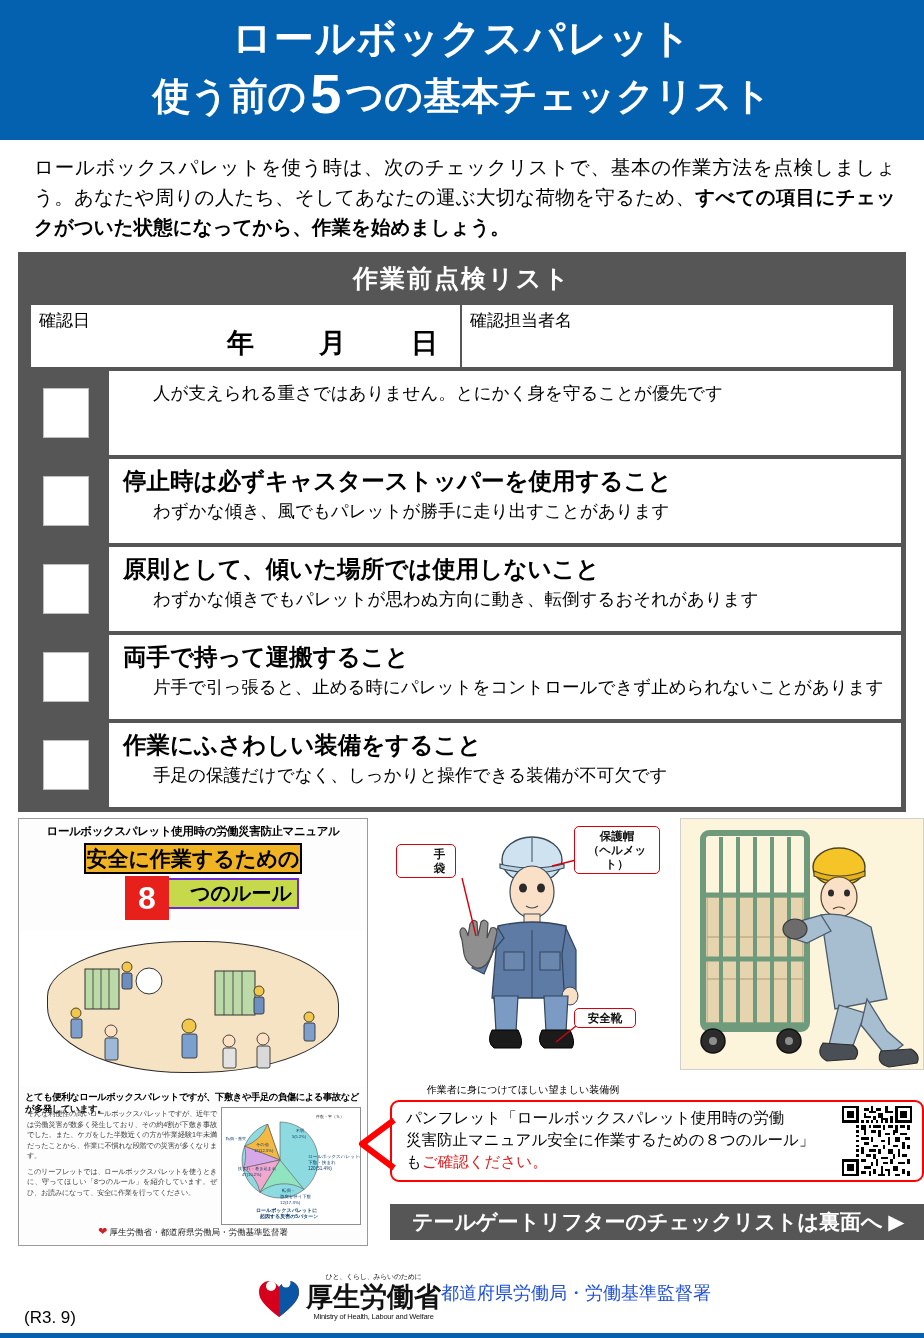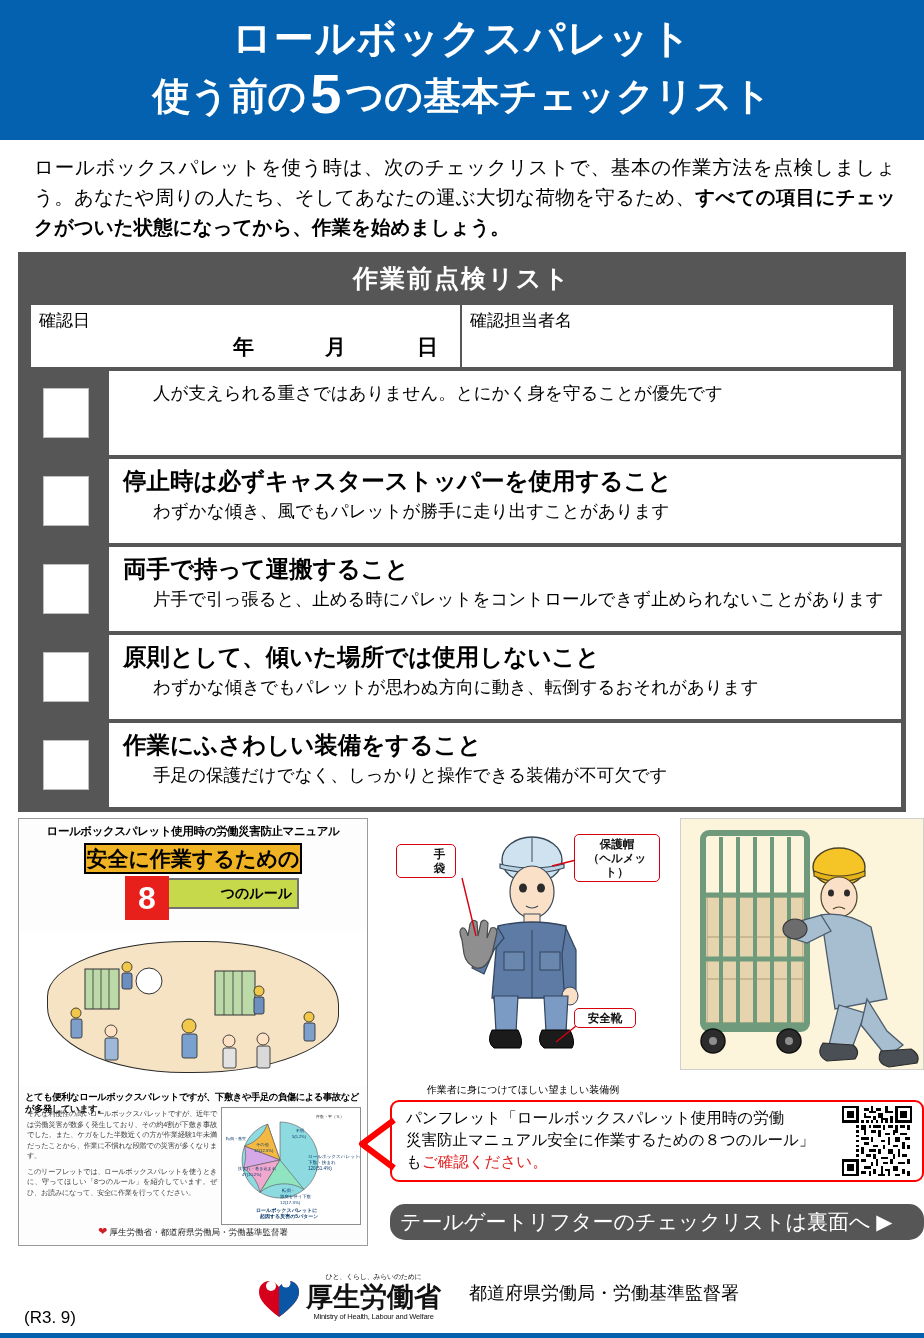--- a/index.html
+++ b/index.html
@@ -68,21 +68,21 @@
   }
   .cl-date { width: 50%; border-right: 2px solid #565656; }
   .cl-person { width: 50%; }
   .cl-lab {
     position: absolute; left: 8px; top: 4px;
     font-size: 17px; color: #000;
   }
   .cl-ymd {
     position: absolute; bottom: 6px; left: 0; right: 22px;
     text-align: right;
-    font-size: 21px; font-weight: bold; color: #000;
+    font-size: 27px; font-weight: bold; color: #000;
   }
   .cl-ymd span { display:inline-block; width: 92px; text-align: left; }
 
   .cl-items { margin: 4px 4px 4px 4px; }
   .cl-item {
     display: flex;
     align-items: stretch;
     margin-bottom: 4px;
   }
   .cl-item:last-child { margin-bottom: 0; }
@@ -139,22 +139,22 @@
     margin: 2px auto 0 auto; width: 212px; position: relative; height: 36px;
   }
   .pam-num {
     position: absolute; left: 38px; top: 0;
     width: 44px; height: 44px; background: #e8201c;
     color: #fff; font-size: 32px; font-weight: bold;
     text-align: center; line-height: 44px; z-index: 2;
   }
   .pam-band2 {
     position: absolute; left: 72px; top: 2px; width: 140px;
-    background: #c6d94a; border: 2px solid #737373;
-    font-size: 14px; font-weight: bold; color: #000;
+    background: #c6d94a; border: 2px solid #6d28d9;
+    font-size: 20px; font-weight: bold; color: #000;
     text-align: right; line-height: 27px; padding-right: 5px;
   }
   .pam-art {
     position: absolute; left: 0; top: 112px; width: 348px; height: 155px;
     background: #ffffff;
   }
   .cloud {
     position:absolute; left:28px; top:10px; width:292px; height:132px;
     background:#f5e3c4; border:1.5px solid #2b2b2b;
     border-radius: 48% 46% 50% 47% / 42% 48% 44% 50%;
@@ -221,44 +221,44 @@
   .qrtext .red { color: #e02020; }
   .qrimg { width: 70px; height: 70px; margin-right: 10px; }
 
   .redarrow { position: absolute; left: 334px; top: 300px; width: 44px; height: 60px; z-index: 3;}
 
   
   .banner {
     position: absolute; left: 372px; top: 386px;
     width: 534px; height: 36px;
     background: #565656; color: #fff;
-    font-size: 21px; font-weight: normal;
+    font-size: 21px; font-weight: bold;
     display: flex; align-items: center;
-    padding-left: 10px; letter-spacing: 0px; border-radius: 15px;
+    padding-left: 22px; letter-spacing: 0px;
   }
 
   
   .footer {
     position: absolute; left: 0; bottom: 0; width: 924px; height: 66px;
     background: #fff;
   }
   .footer .rev {
     position: absolute; left: 24px; bottom: 10px;
     font-size: 17px; color: #000;
   }
   .mhlw {
     position: absolute; left: 256px; top: 0;
     display: flex; align-items: center;
   }
   .mhlw-logo { width: 46px; height: 48px; margin-right: 4px; }
   .mhlw-mid { text-align: center; }
   .mhlw-tag { font-size: 7px; color:#222; letter-spacing:-0.3px; }
   .mhlw-name { font-size: 27px; font-weight: bold; color:#111; line-height: 30px; letter-spacing: 0px;}
   .mhlw-en { font-size: 7.5px; color:#111; letter-spacing:-0.2px; }
-  .mhlw-org { font-size: 18px; color:#000000; margin-left: 28px; padding-bottom: 8px; }
+  .mhlw-org { font-size: 18px; color:#1d4ed8; margin-left: 0; padding-bottom: 8px; }
 
   .footbar { position:absolute; left:0; bottom:0; width:924px; height:5px; background:#0361b0; }
 </style>
 </head>
 <body>
 
 <div class="page">
 
   <div class="header">
     <div class="line1">ロールボックスパレット</div>
@@ -305,32 +305,32 @@
           <div class="cl-head">停止時は必ずキャスターストッパーを使用すること</div>
           <div class="cl-sub">わずかな傾き、風でもパレットが勝手に走り出すことがあります</div>
         </div>
       </div>
 
       <div class="cl-item">
         <div class="cl-checkcell">
           <div class="cl-checkbox"></div>
         </div>
         <div class="cl-text">
-          <div class="cl-head">両手で持って運搬すること</div>
-          <div class="cl-sub">片手で引っ張ると、止める時にパレットをコントロールできず止められないことがあります</div>
+          <div class="cl-head">原則として、傾いた場所では使用しないこと</div>
+          <div class="cl-sub">わずかな傾きでもパレットが思わぬ方向に動き、転倒するおそれがあります</div>
         </div>
       </div>
 
       <div class="cl-item">
         <div class="cl-checkcell">
           <div class="cl-checkbox"></div>
         </div>
         <div class="cl-text">
-          <div class="cl-head">原則として、傾いた場所では使用しないこと</div>
-          <div class="cl-sub">わずかな傾きでもパレットが思わぬ方向に動き、転倒するおそれがあります</div>
+          <div class="cl-head">両手で持って運搬すること</div>
+          <div class="cl-sub">片手で引っ張ると、止める時にパレットをコントロールできず止められないことがあります</div>
         </div>
       </div>
 
       <div class="cl-item">
         <div class="cl-checkcell">
           <div class="cl-checkbox"></div>
         </div>
         <div class="cl-text">
           <div class="cl-head">作業にふさわしい装備をすること</div>
           <div class="cl-sub">手足の保護だけでなく、しっかりと操作できる装備が不可欠です</div>
@@ -462,21 +462,21 @@
         <path d="M112 212 Q106 224 114 230 L140 230 Q144 224 138 212 Z" fill="#1b1b1b" stroke="#000" stroke-width="1"></path>
         <path d="M162 212 Q156 224 164 230 L192 230 Q196 224 190 212 Z" fill="#1b1b1b" stroke="#000" stroke-width="1"></path>
 
         <line x1="82" y1="60" x2="96" y2="118" stroke="#d6000f" stroke-width="1.4"></line>
         <line x1="196" y1="42" x2="172" y2="48" stroke="#d6000f" stroke-width="1.4"></line>
       </svg>
 
       <div class="callout" style="left:16px; top:26px; width:60px;padding-left:32px;">
         <span>手袋</span>
       </div>
-      <div class="callout" style="left:194px; top:16px; width:86px;">
+      <div class="callout" style="left:194px; top:8px; width:86px;">
         <div>保護帽</div>
         <div>（ヘルメット）</div>
       </div>
       <div class="callout" style="left:194px; top:190px; width:62px;">
         <span>安全靴</span>
       </div>
       <svg width="286" height="250" style="position:absolute;left:0;top:0;pointer-events:none">
         <line x1="196" y1="208" x2="176" y2="224" stroke="#d6000f" stroke-width="1.4"></line>
       </svg>
     </div>

